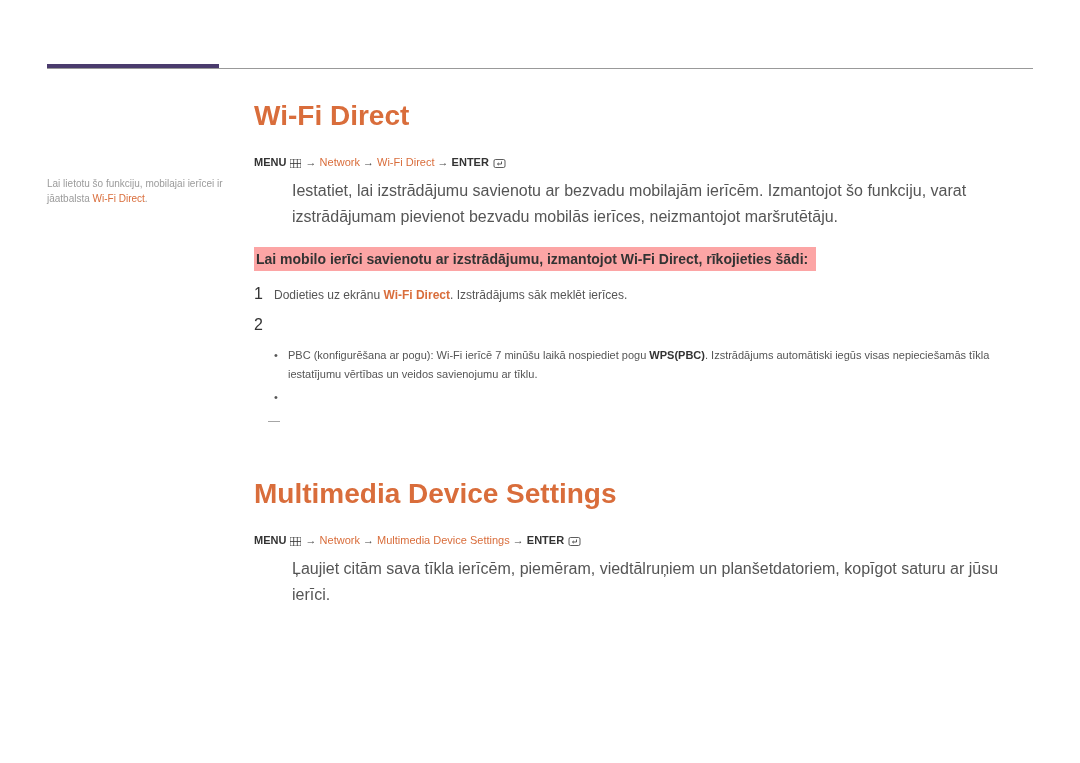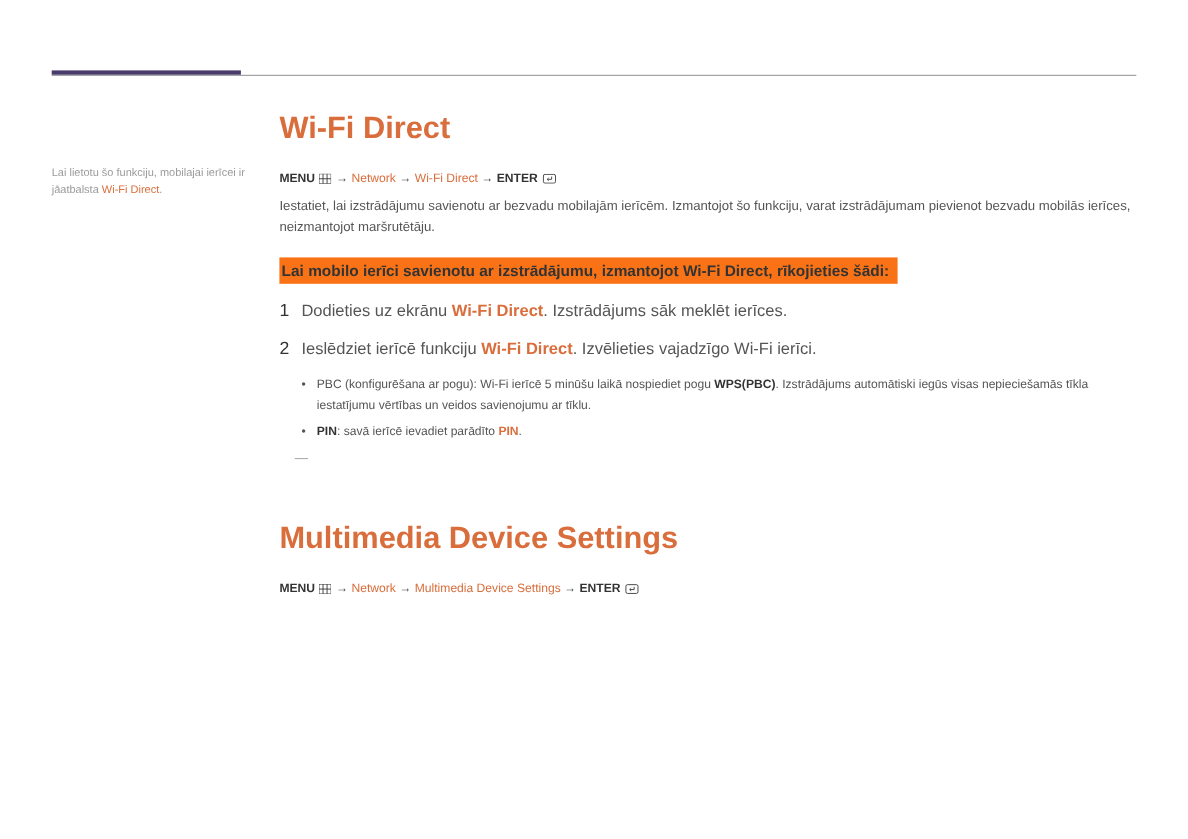--- a/index.html
+++ b/index.html
@@ -22,21 +22,21 @@
   .hr-top {
     position: absolute;
     top: 68px;
     left: 47px;
     right: 47px;
     height: 1px;
     background: #999;
   }
   .sidebar {
     position: absolute;
-    top: 150px;
+    top: 176px;
     left: 47px;
     width: 180px;
     font-size: 10px;
     color: #9b9b9b;
     line-height: 1.5;
   }
   .sidebar .hl { color: #d96d3b; }
   .main {
     position: absolute;
     top: 100px;
@@ -56,48 +56,49 @@
     margin-bottom: 8px;
   }
   .menu-path .bold { font-weight: bold; color: #333; }
   .menu-path .hl { color: #d96d3b; font-weight: normal; }
   .menu-icon {
     display: inline-block;
     vertical-align: -2px;
     margin: 0 1px;
   }
   .body-text {
-    font-size: 12px;
+    font-size: 16px;
     color: #555;
     line-height: 1.6;
     margin-bottom: 18px;
+    margin-left: 38px;
   }
   .subhead {
     display: inline-block;
-    background: #f97316;
+    background: #fca5a5;
     padding: 4px 8px 4px 2px;
     font-size: 14px;
     font-weight: bold;
     color: #333;
     margin-bottom: 14px;
   }
   .step {
     display: flex;
     align-items: baseline;
     margin-bottom: 12px;
   }
   .step .num {
     font-size: 16px;
     font-weight: normal;
     color: #333;
     width: 20px;
     flex-shrink: 0;
   }
   .step .txt {
-    font-size: 15px;
+    font-size: 12px;
     color: #555;
     line-height: 1.5;
   }
   .step .txt .hl { color: #d96d3b; font-weight: bold; }
   .bullets {
     margin-left: 20px;
     margin-top: 6px;
   }
   .bullet {
     display: flex;
@@ -160,37 +161,31 @@
 
   <div class="step">
     <div class="num">1</div>
     <div class="txt">
       <span>Dodieties uz ekrānu </span><span class="hl">Wi-Fi Direct</span><span>. Izstrādājums sāk meklēt ierīces.</span>
     </div>
   </div>
 
   <div class="step">
     <div class="num">2</div>
-    <div class="txt">
-      <span>Ieslēdziet ierīcē funkciju </span><span class="hl">Wi-Fi Direct</span><span>. Izvēlieties vajadzīgo Wi-Fi ierīci.</span>
-    </div>
   </div>
 
   <div class="bullets">
     <div class="bullet">
       <div class="dot">•</div>
       <div>
-        <span>PBC (konfigurēšana ar pogu): Wi-Fi ierīcē 5 minūšu laikā nospiediet pogu </span><span class="bold">WPS(PBC)</span><span>. Izstrādājums automātiski iegūs visas nepieciešamās tīkla iestatījumu vērtības un veidos savienojumu ar tīklu.</span>
+        <span>PBC (konfigurēšana ar pogu): Wi-Fi ierīcē 7 minūšu laikā nospiediet pogu </span><span class="bold">WPS(PBC)</span><span>. Izstrādājums automātiski iegūs visas nepieciešamās tīkla iestatījumu vērtības un veidos savienojumu ar tīklu.</span>
       </div>
     </div>
     <div class="bullet">
       <div class="dot">•</div>
-      <div>
-        <span class="bold">PIN</span><span>: savā ierīcē ievadiet parādīto </span><span class="hl">PIN</span><span>.</span>
-      </div>
     </div>
   </div>
 
   <div class="footnote">
     <div class="dash">―</div>
   </div>
 
   <h1 class="second">Multimedia Device Settings</h1>
 
   <div class="menu-path">
@@ -206,14 +201,15 @@
     <span>→</span>
     <span class="hl">Multimedia Device Settings</span>
     <span>→</span>
     <span class="bold">ENTER</span>
     <span class="menu-icon"><svg width="13" height="9" viewBox="0 0 13 9">
           <rect x="1" y="0.5" width="11" height="8" rx="1.5" fill="none" stroke="#333" stroke-width="0.8"></rect>
           <path d="M8.5 2.5 L8.5 5 L4.5 5 M5.8 3.8 L4.5 5 L5.8 6.2" fill="none" stroke="#333" stroke-width="0.8"></path>
         </svg></span>
   </div>
 
+  <div class="body-text">Ļaujiet citām sava tīkla ierīcēm, piemēram, viedtālruņiem un planšetdatoriem, kopīgot saturu ar jūsu ierīci.</div>
 
 </div>
 
 </body></html>

